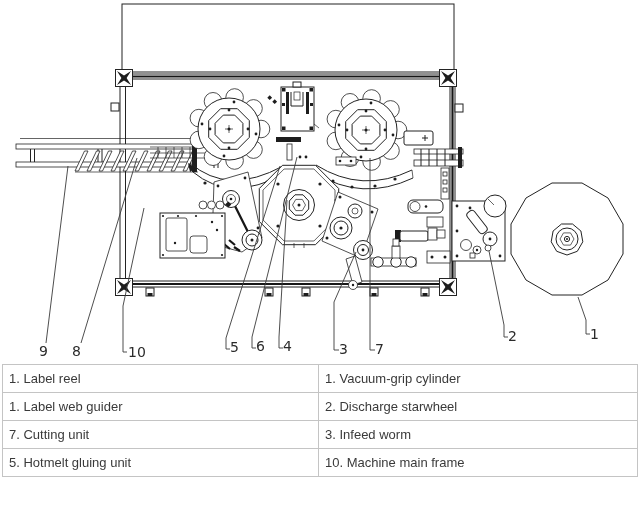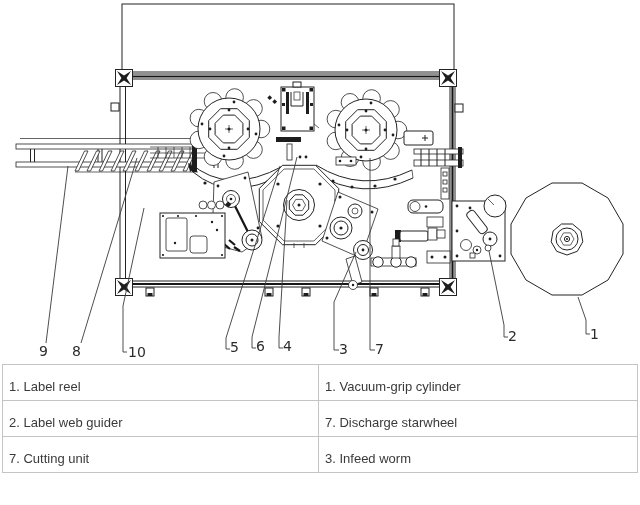--- a/index.html
+++ b/index.html
@@ -9,21 +9,21 @@
   svg text.callout{font-family:"DejaVu Sans","Liberation Sans",sans-serif;font-size:14px;fill:#2b2b2b;}
   .ln{stroke:#232323;stroke-width:1;fill:none;}
   .lnth{stroke:#232323;stroke-width:.7;fill:none;}
   .ln2{stroke:#161616;stroke-width:2.2;fill:none;}
   .fw{fill:#ffffff;stroke:#232323;stroke-width:1;}
   .fwt{fill:#ffffff;stroke:#232323;stroke-width:.8;}
   .fb{fill:#1d1d1d;stroke:none;}
   .dot{fill:#1d1d1d;stroke:none;}
   .ldr{stroke:#3a3a3a;stroke-width:.9;fill:none;}
   #parts-table{position:absolute;left:2px;top:364px;width:636px;border-collapse:collapse;table-layout:fixed;}
-  #parts-table td{border:1px solid #c4c4c4;height:27px;padding:8px 4px 0 6px;
+  #parts-table td{border:1px solid #c4c4c4;height:27px;padding:0 4px 0 6px;
                   font-size:13px;color:#3a3a3a;background:#fff;white-space:nowrap;overflow:hidden;}
 </style>
 </head>
 <body>
 
 <div id="stage">
 
 <svg id="diagram" width="640" height="364" viewBox="0 0 640 364" xmlns="http://www.w3.org/2000/svg">
 
   <defs>
@@ -331,23 +331,27 @@
   <colgroup>
         <col style="width:316px">
         <col>
       </colgroup>
   <tbody>
     <tr>
       <td>1. Label reel</td>
       <td>1. Vacuum-grip cylinder</td>
     </tr>
     <tr>
-      <td>2. Label web guider</td>
-      <td>7. Discharge starwheel</td>
+      <td>1. Label web guider</td>
+      <td>2. Discharge starwheel</td>
     </tr>
     <tr>
       <td>7. Cutting unit</td>
       <td>3. Infeed worm</td>
     </tr>
+    <tr>
+      <td>5. Hotmelt gluing unit</td>
+      <td>10. Machine main frame</td>
+    </tr>
   </tbody>
 </table>
 
 </div>
 
 </body></html>

